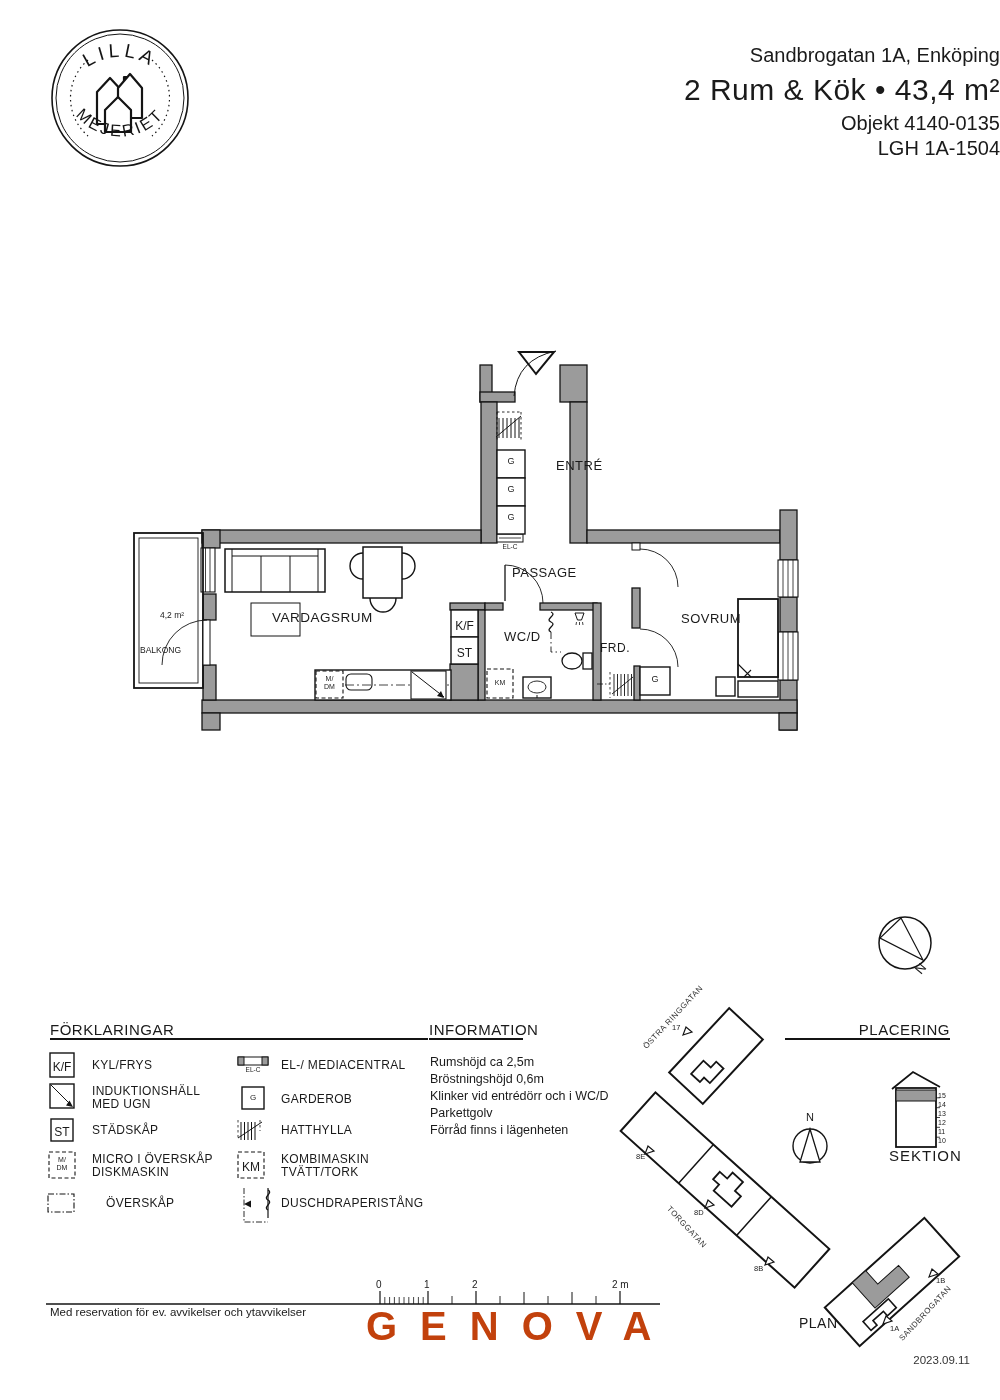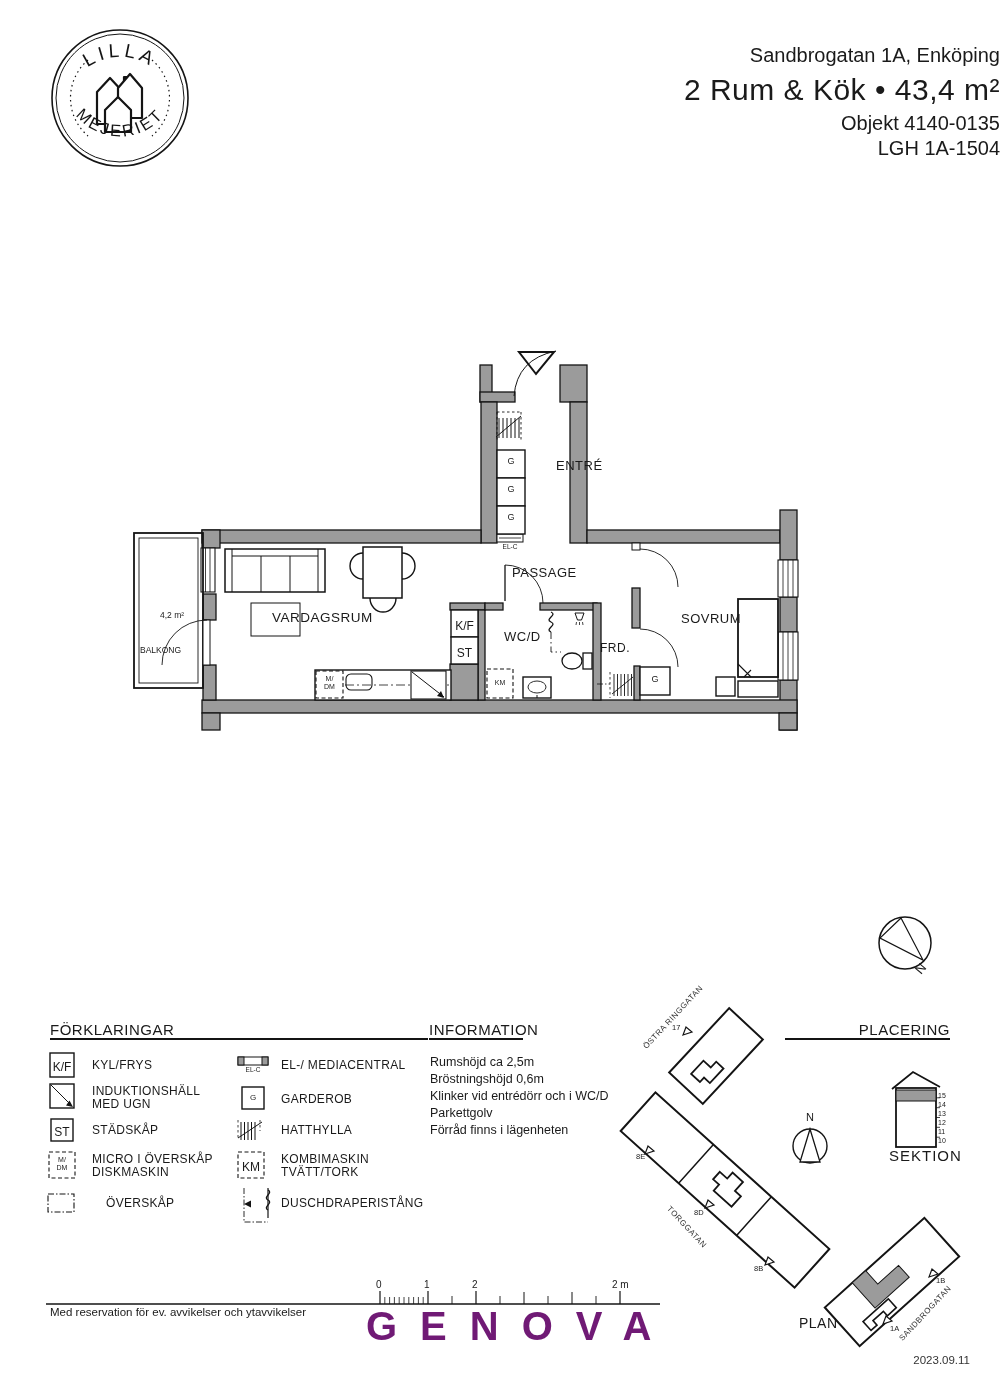--- a/index.html
+++ b/index.html
@@ -15,21 +15,21 @@
   .room{font-size:13px;letter-spacing:.5px;}
   .tiny{font-size:12px;}
   .sec-title{font-size:15px;letter-spacing:.5px;}
   .rule{position:absolute;height:1.5px;background:#141414;z-index:2;}
   .leg{font-size:12px;letter-spacing:.3px;}
   .info-line{font-size:12.5px;}
   .street{font-size:8px;letter-spacing:.5px;color:#333;}
   .ent{font-size:7.5px;}
   .flr{font-size:7px;}
   .scl{font-size:10px;}
-  .brand{font-size:40px;font-weight:bold;letter-spacing:23px;color:#701a75;}
+  .brand{font-size:40px;font-weight:bold;letter-spacing:23px;color:#c2410c;}
 </style>
 </head>
 <body>
 
 <svg id="gfx" width="1000" height="1400" viewBox="0 0 1000 1400">
   <defs>
     <path id="lgArcT" d="M 66 104 A 54.5 54.5 0 0 1 174 104" fill="none"></path>
     <path id="lgArcB" d="M 64 90 A 57 57 0 0 0 176 90" fill="none"></path>
   </defs>
 

